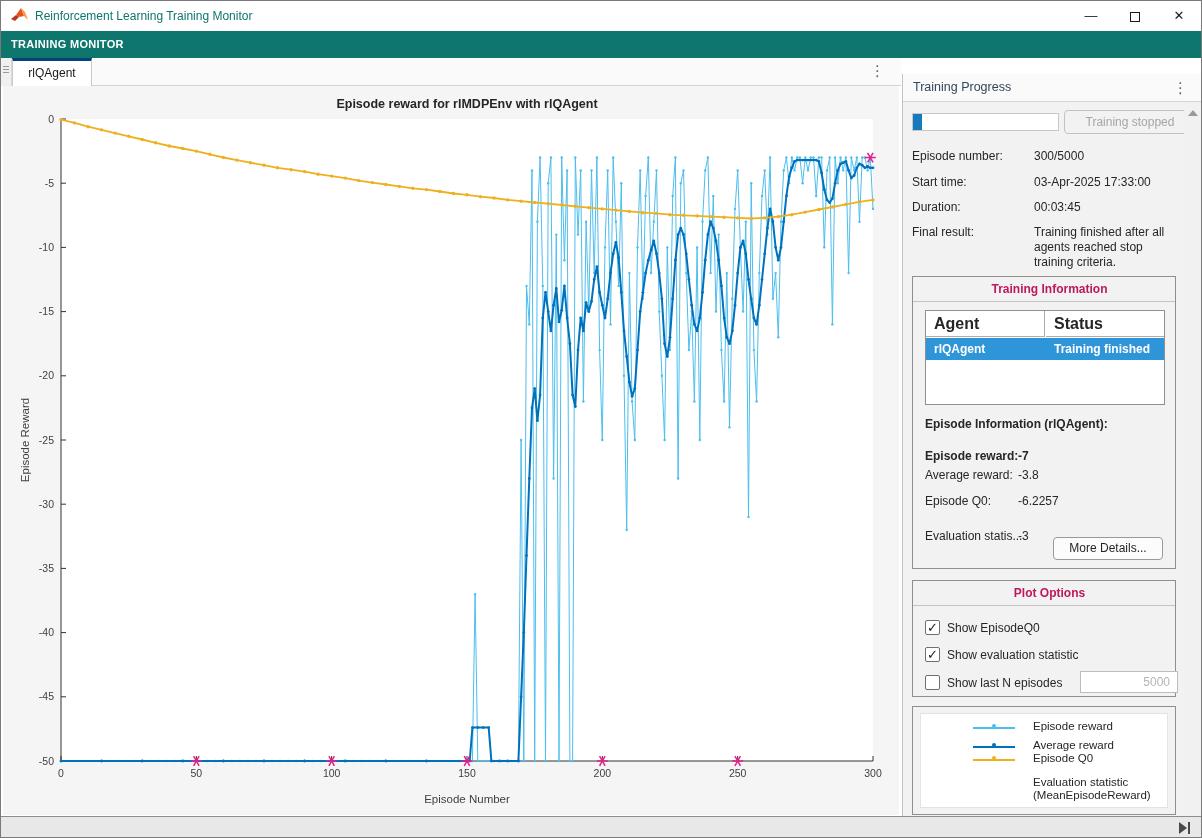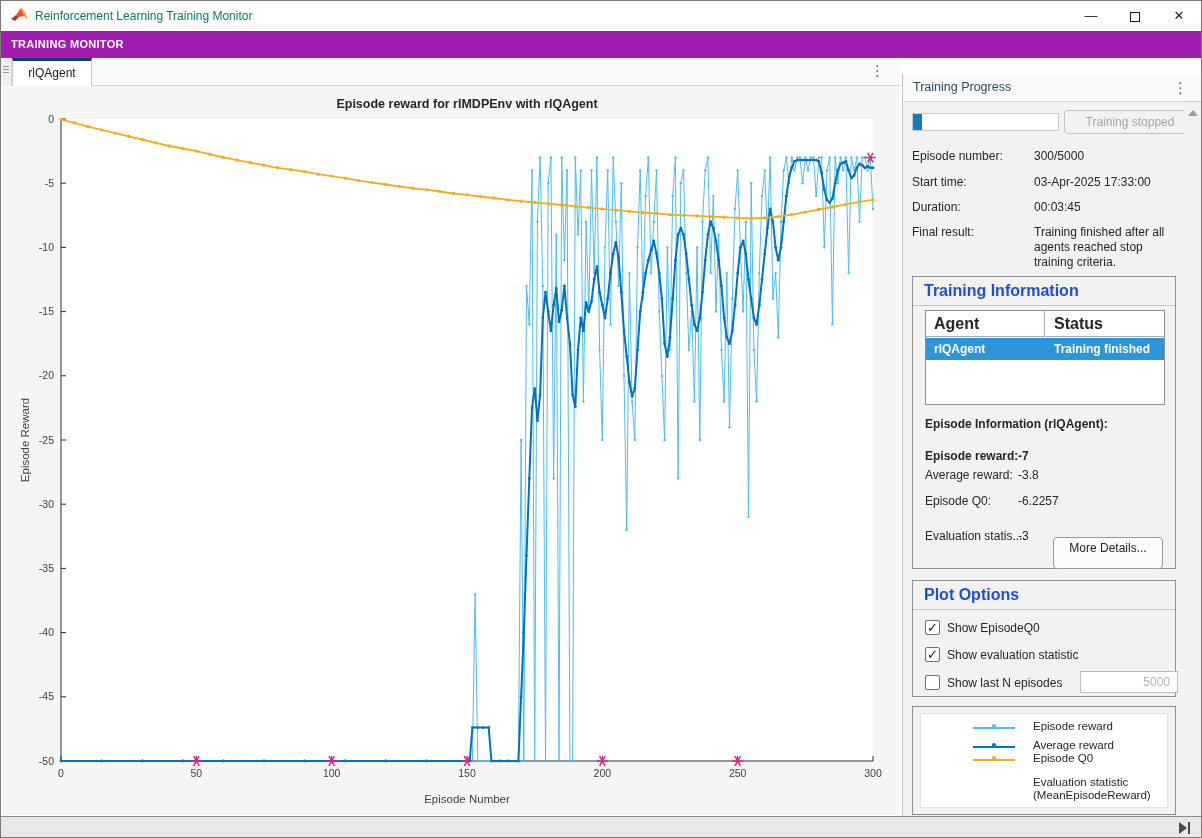--- a/index.html
+++ b/index.html
@@ -10,21 +10,21 @@
   .titlebar { position:absolute; left:0; top:0; width:1200px; height:30px; background:#fff; }
   .titlebar .appicon { position:absolute; left:10px; top:7px; width:17px; height:15px; }
   .titlebar .apptitle { position:absolute; left:34px; top:8px; font-size:12px; color:#0f766e; }
   .winbtn { position:absolute; top:0; width:44px; height:30px; text-align:center; line-height:30px; color:#1a1a1a; font-size:13px; cursor:default; }
   .winbtn.min { right:88px; }
   .winbtn.max { right:44px; }
   .winbtn.close { right:0; }
   .maxglyph { display:inline-block; width:10px; height:10px; border:1px solid #1a1a1a; vertical-align:middle; }
 
   
-  .ribbon { position:absolute; left:0; top:30px; width:1200px; height:27px; background:#a21caf; }
+  .ribbon { position:absolute; left:0; top:30px; width:1200px; height:27px; background:#0f766e; }
   .ribbon .rlabel { position:absolute; left:10px; top:7px; color:#fff; font-size:11px; font-weight:bold; letter-spacing:.3px; }
 
   
   .tabstrip { position:absolute; left:0; top:57px; width:900px; height:28px; background:#fafafa; border-bottom:1px solid #d5d5d5; }
   .dochandle { position:absolute; left:0; top:0; width:11px; height:28px; background:#f0f0f0; border-right:1px solid #d9d9d9; }
   .dochandle .bars { position:absolute; left:2px; top:8px; width:6px; }
   .dochandle .bars i { display:block; height:1px; background:#9a9a9a; margin-bottom:2px; }
   .doc-tab { position:absolute; left:11px; top:0; width:80px; height:28px; background:#fff; border-top:3px solid #04407A; border-left:1px solid #c9c9c9; border-right:1px solid #c9c9c9; text-align:center; font-size:12px; color:#1a1a1a; line-height:24px; }
   .tab-kebab { position:absolute; right:16px; top:4px; color:#666; font-size:15px; }
 
@@ -41,35 +41,35 @@
 
   .progressbar { position:absolute; left:9px; top:11px; width:147px; height:18px; background:#fff; border:1px solid #c8c8c8; }
   .progressbar .fill { height:100%; background:#1779BE; }
   .btn-stopped { position:absolute; left:161px; top:8px; width:132px; height:24px; background:#f2f2f2; border:1px solid #c2c2c2; border-radius:4px; color:#a6a6a6; font-size:12px; text-align:center; line-height:22px; }
 
   .fieldrow { position:absolute; left:9px; width:264px; font-size:12px; color:#262626; }
   .fieldrow .flabel { position:absolute; left:0; top:0; }
   .fieldrow .fvalue { position:absolute; left:122px; top:0; width:142px; line-height:15px; }
 
   .groupbox { position:absolute; left:9px; width:264px; background:#f2f2f2; border:1px solid #8f8f8f; }
-  .groupbox .gb-title { position:relative; padding:5px 0 5px 11px; font-size:16px; font-weight:bold; color:#1d4ed8; border-bottom:1px solid #c3c3c3; }
+  .groupbox .gb-title { position:relative; padding:5px 0 5px 11px; font-size:12px; font-weight:bold; color:#be185d; border-bottom:1px solid #c3c3c3;text-align:center; }
 
   
   .agent-table { position:absolute; left:12px; top:33px; width:240px; height:95px; background:#fff; border:1px solid #8f8f8f; }
   .agent-table .th { position:absolute; top:0; height:26px; font-size:16px; font-weight:bold; color:#262626; line-height:26px; padding-left:8px; border-bottom:1px solid #aeaeae; }
   .agent-table .th.c1 { left:0; width:119px; border-right:1px solid #aeaeae; }
   .agent-table .th.c2 { left:120px; width:118px; }
   .agent-table .trow { position:absolute; left:0; top:27px; width:238px; height:22px; background:#2E95D8; color:#fff; font-size:12px; font-weight:bold; line-height:22px; }
   .agent-table .trow .td1 { position:absolute; left:8px; }
   .agent-table .trow .td2 { position:absolute; left:128px; }
 
   .ep-title { position:absolute; left:12px; font-size:12px; font-weight:bold; color:#262626; }
   .ep-row { position:absolute; left:12px; width:240px; font-size:12px; color:#262626; }
   .ep-row .fvalue { position:absolute; left:93px; }
-  .btn-more { position:absolute; right:12px; width:110px; height:32px; background:#fcfcfc; border:1px solid #9a9a9a; border-radius:4px; font-size:12px; color:#262626; text-align:center; line-height:21px; }
+  .btn-more { position:absolute; right:12px; width:110px; height:23px; background:#fcfcfc; border:1px solid #9a9a9a; border-radius:4px; font-size:12px; color:#262626; text-align:center; line-height:21px; }
 
   .checkrow { position:absolute; left:12px; height:16px; }
   .checkbox { position:absolute; left:0; top:0; width:15px; height:15px; background:#fff; border:1px solid #6f6f6f; border-radius:2px; font-size:13px; line-height:13px; text-align:center; color:#1a1a1a; }
   .checkbox.checked::after { content:"\2713"; font-weight:bold; }
   .checkrow .cklabel { position:absolute; left:22px; top:1px; font-size:12px; color:#262626; white-space:nowrap; }
   .n-input { position:absolute; left:155px; top:-4px; width:98px; height:22px; background:#fff; border:1px solid #bdbdbd; color:#b4b4b4; font-size:12px; text-align:right; padding-right:7px; font-family:"Liberation Sans","DejaVu Sans",sans-serif; }
 
   .legendbox { position:absolute; left:9px; width:264px; height:109px; background:#f2f2f2; border:1px solid #8f8f8f; }
   .legend-inner { position:absolute; left:7px; top:6px; width:248px; height:95px; background:#fff; border:1px solid #e3e3e3; }
   .lg-row { position:absolute; left:0; width:248px; height:19px; }

